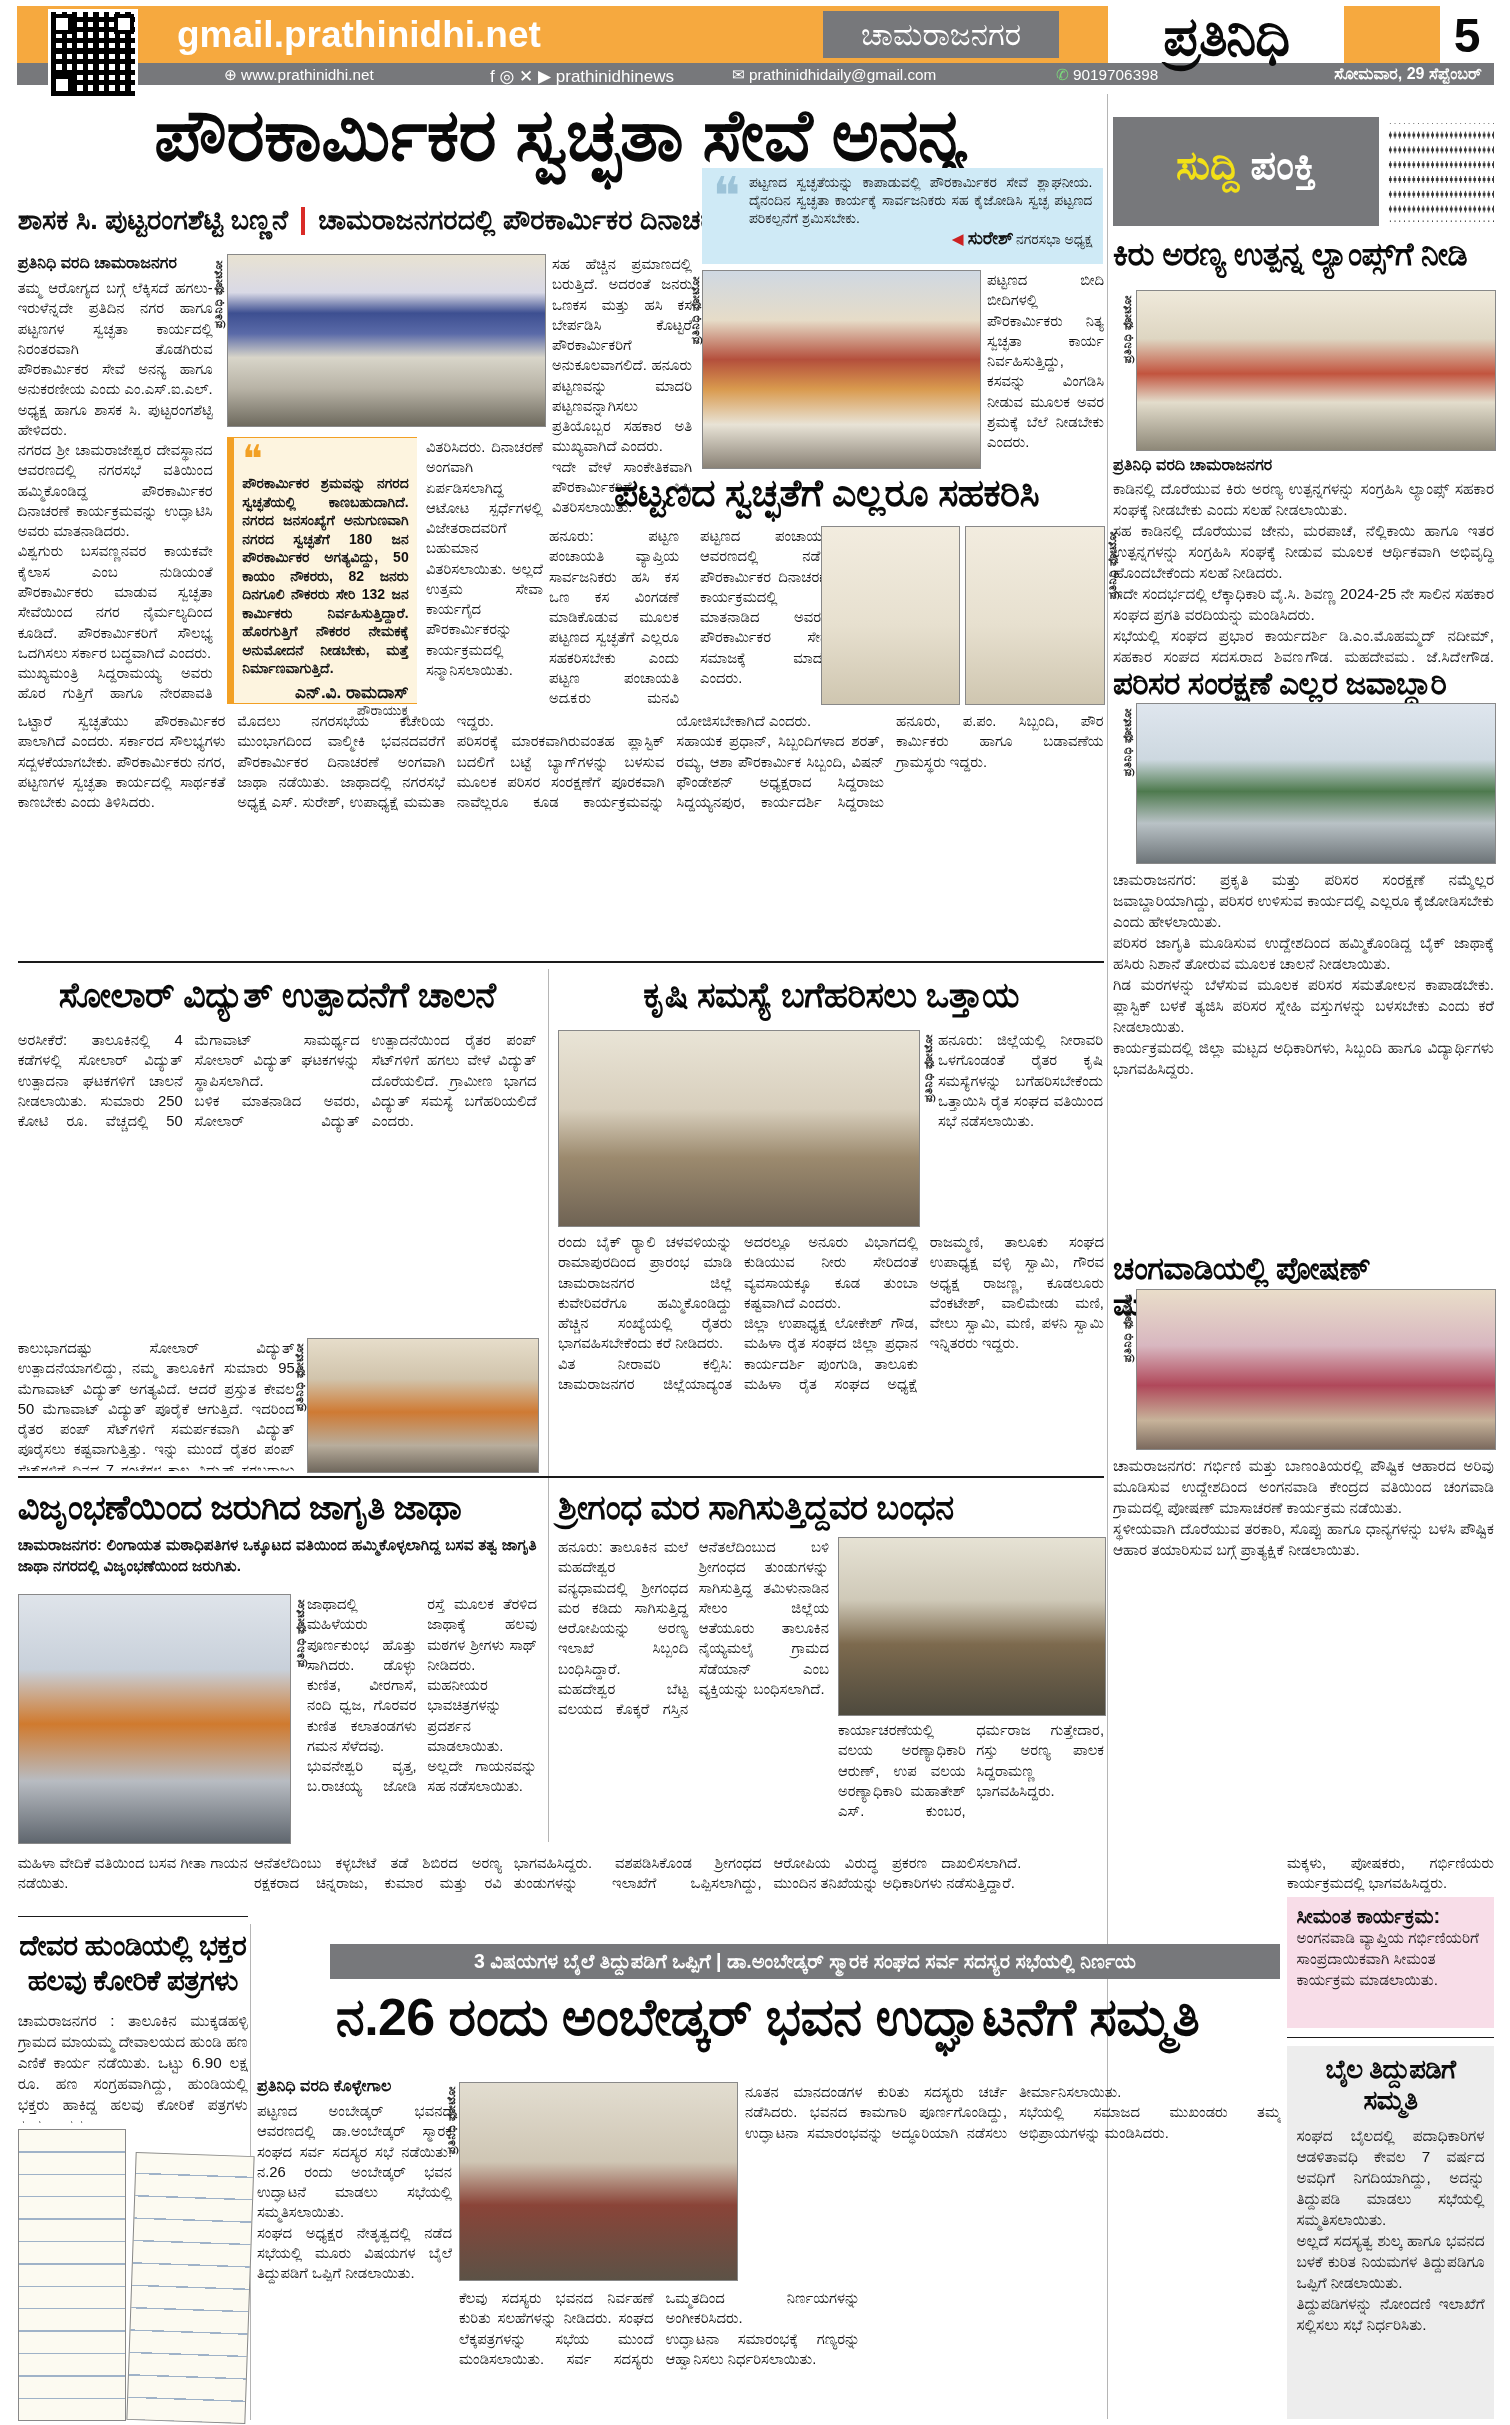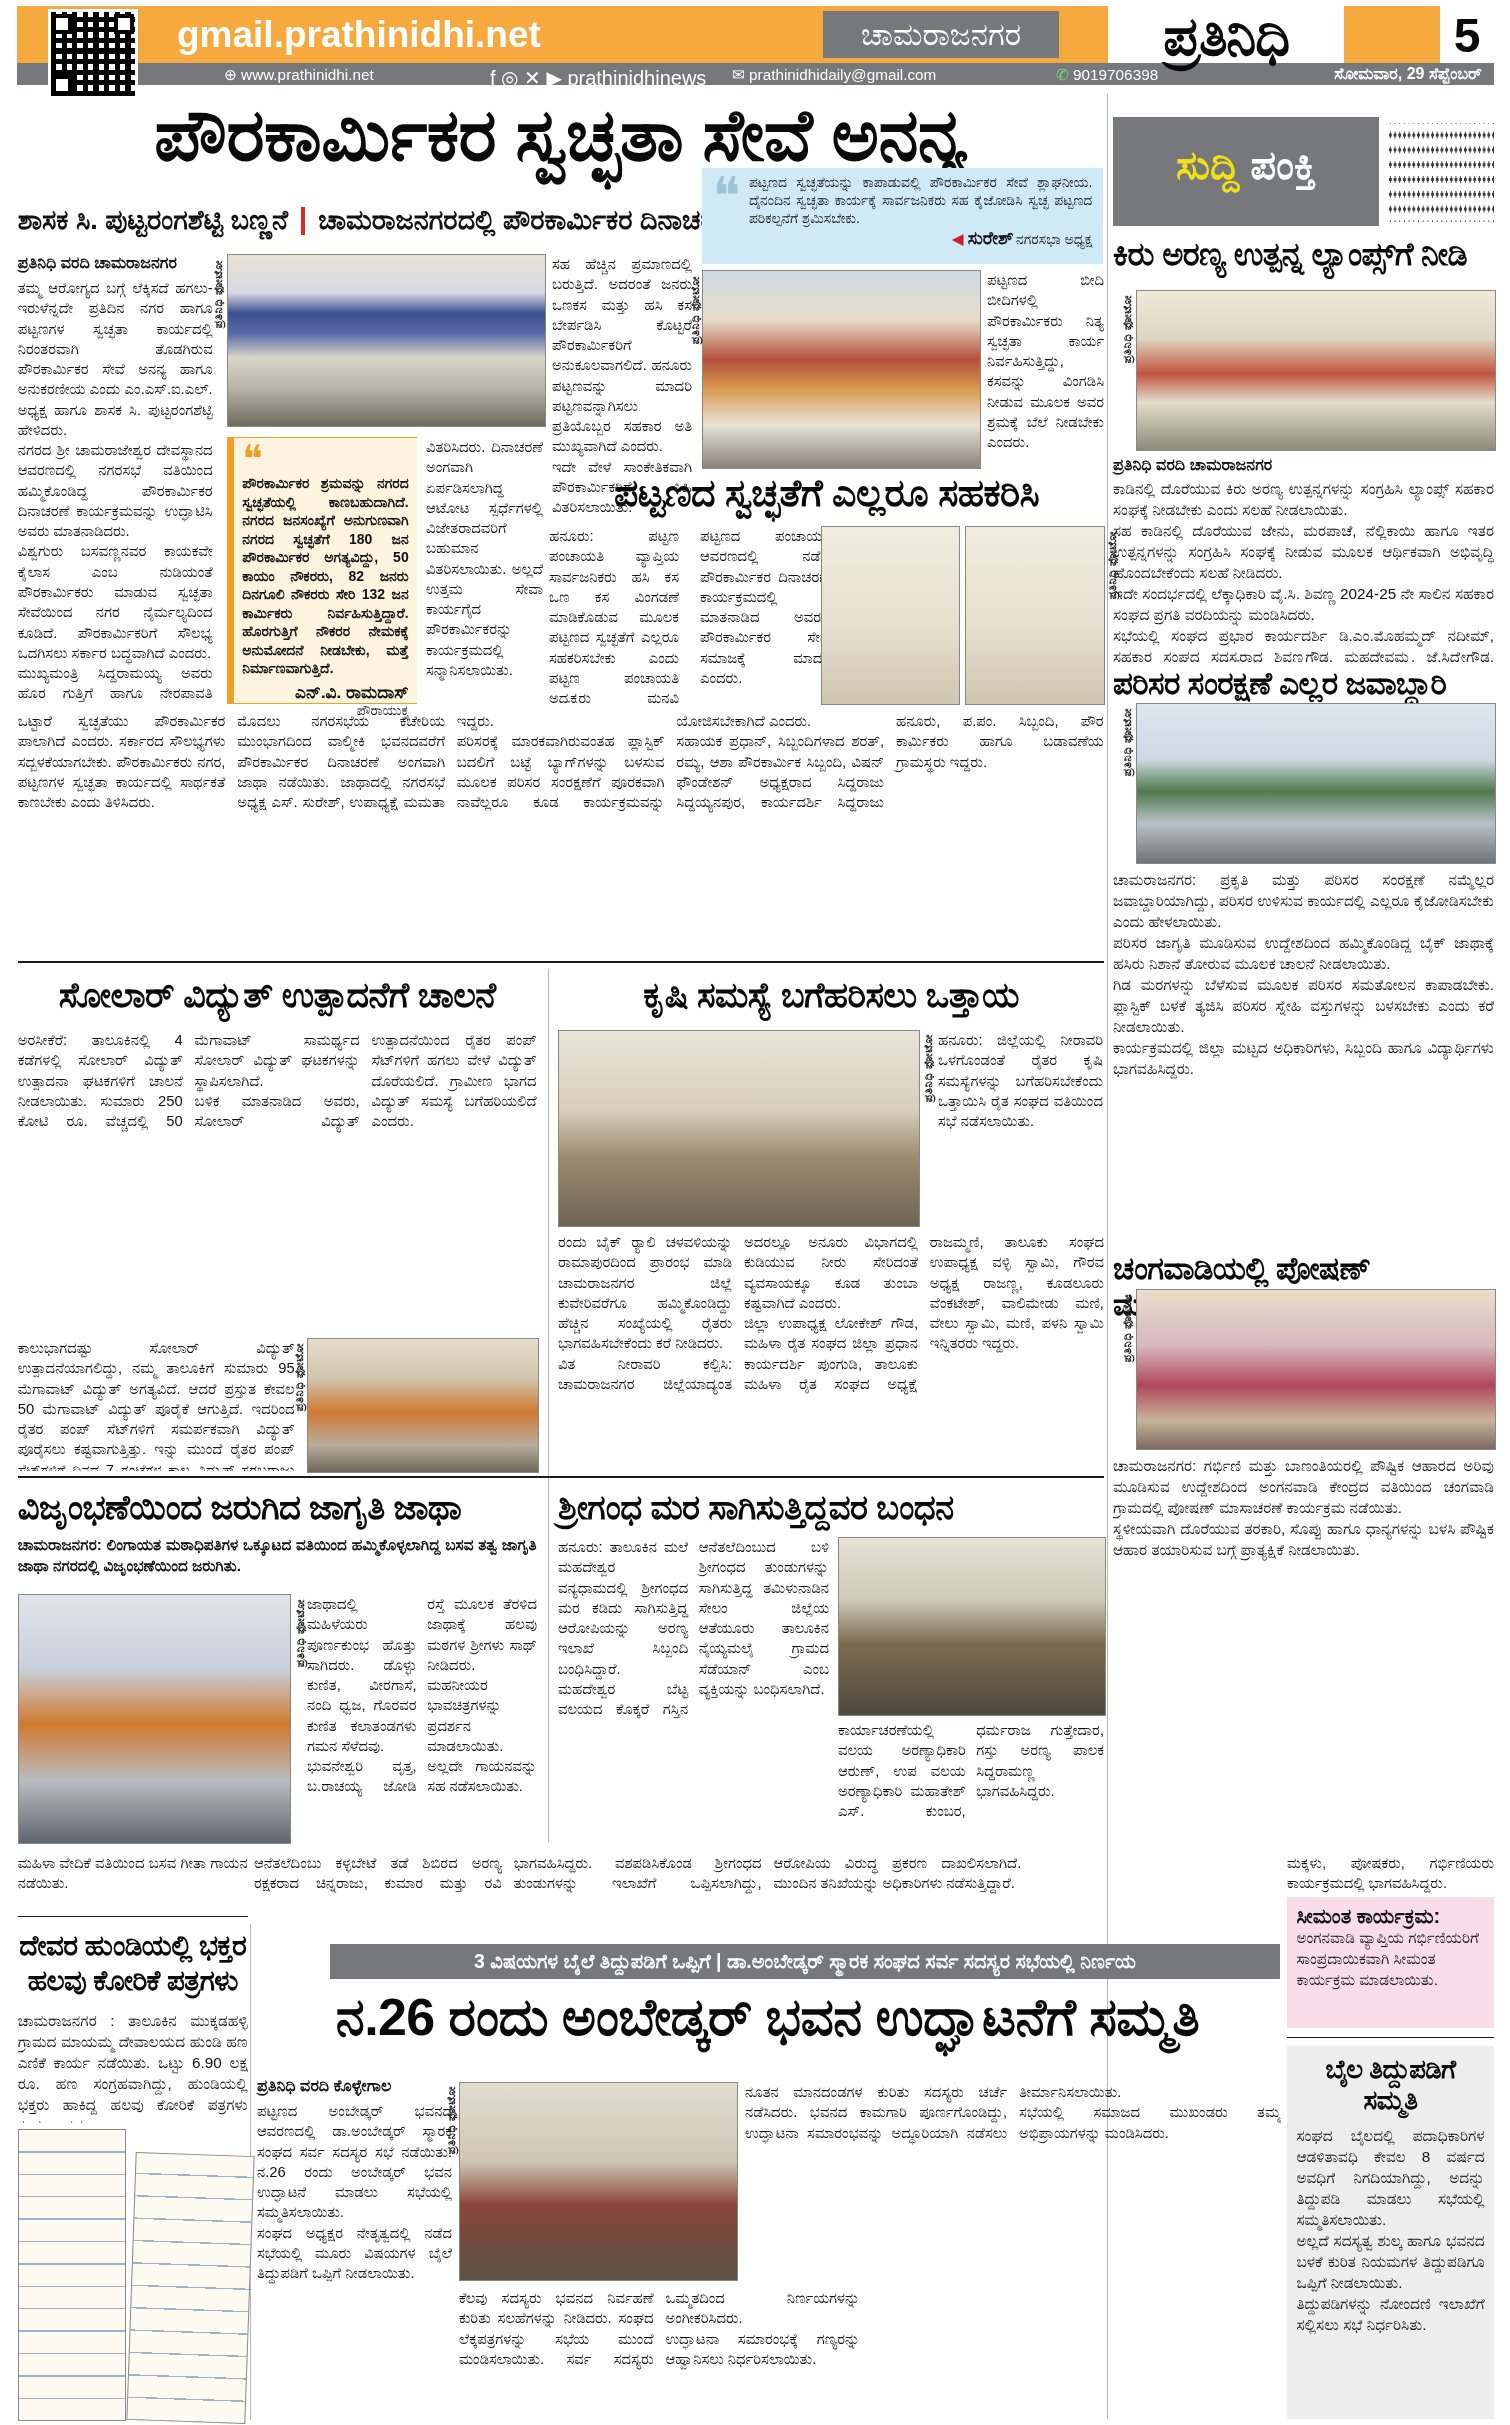--- a/index.html
+++ b/index.html
@@ -53,21 +53,21 @@
   <div class="abs b" style="left:177px;top:14px;font-size:37px;color:#fff;">gmail.prathinidhi.net</div>
 
   <div class="abs grayband ctr" style="left:823px;top:10.6px;width:236px;height:47px;line-height:47px;color:#fff;font-weight:normal;font-size:31px;">ಚಾಮರಾಜನಗರ</div>
   <div class="abs ctr" style="left:1108px;top:4.7px;width:236px;font-size:54px;font-weight:900;color:#0a0a0a;letter-spacing:-1.2px;">ಪ್ರತಿನಿಧಿ</div>
   <div class="abs ctr b" style="left:1440px;top:8.3px;width:54px;font-size:48px;color:#0a0a0a;">5</div>
   <div class="abs ctr b" style="left:1322px;top:65px;width:172px;font-size:16px;color:#fff;">ಸೋಮವಾರ, 29 ಸೆಪ್ಟೆಂಬರ್ 2025</div>
 
   <div class="abs" style="left:224px;top:66px;color:#fff;font-size:15.3px;">
     <span>⊕ </span><span>www.prathinidhi.net</span>
   </div>
-  <div class="abs" style="left:490px;top:66px;color:#fff;font-size:20px;">
+  <div class="abs" style="left:490px;top:66px;color:#fff;font-size:17px;">
     <span>f ◎ ✕ ▶</span>
     <span>prathinidhinews</span>
   </div>
   <div class="abs" style="left:732px;top:66px;color:#fff;font-size:15.3px;">
     <span>✉ </span><span>prathinidhidaily@gmail.com</span>
   </div>
   <div class="abs" style="left:1056px;top:66px;color:#fff;font-size:15.3px;">
     <span style="color:#7bd97b;">✆ </span><span>9019706398</span>
   </div>
 
@@ -216,19 +216,19 @@
   <div class="photo ph-portrait" style="left:459px;top:2082px;width:277px;height:197px;"></div>
   <div class="vcred" style="left:445px;top:2086px;">ಪ್ರತಿನಿಧಿ ಫೋಟೋ</div>
   <div class="abs body-txt" style="left:459px;top:2288px;width:401px;height:131px;column-count:2;column-gap:11.8px;">ಕೆಲವು ಸದಸ್ಯರು ಭವನದ ನಿರ್ವಹಣೆ ಕುರಿತು ಸಲಹೆಗಳನ್ನು ನೀಡಿದರು. ಸಂಘದ ಲೆಕ್ಕಪತ್ರಗಳನ್ನು ಸಭೆಯ ಮುಂದೆ ಮಂಡಿಸಲಾಯಿತು. ಸರ್ವ ಸದಸ್ಯರು ಒಮ್ಮತದಿಂದ ನಿರ್ಣಯಗಳನ್ನು ಅಂಗೀಕರಿಸಿದರು.
 ಉದ್ಘಾಟನಾ ಸಮಾರಂಭಕ್ಕೆ ಗಣ್ಯರನ್ನು ಆಹ್ವಾನಿಸಲು ನಿರ್ಧರಿಸಲಾಯಿತು.</div>
   <div class="abs body-txt" style="left:745px;top:2082px;width:536px;height:197px;column-count:2;column-gap:11.8px;">ನೂತನ ಮಾನದಂಡಗಳ ಕುರಿತು ಸದಸ್ಯರು ಚರ್ಚೆ ನಡೆಸಿದರು. ಭವನದ ಕಾಮಗಾರಿ ಪೂರ್ಣಗೊಂಡಿದ್ದು, ಉದ್ಘಾಟನಾ ಸಮಾರಂಭವನ್ನು ಅದ್ಧೂರಿಯಾಗಿ ನಡೆಸಲು ತೀರ್ಮಾನಿಸಲಾಯಿತು.
 ಸಭೆಯಲ್ಲಿ ಸಮಾಜದ ಮುಖಂಡರು ತಮ್ಮ ಅಭಿಪ್ರಾಯಗಳನ್ನು ಮಂಡಿಸಿದರು.</div>
 
   <div class="abs secrule" style="left:1287px;top:2037px;width:207px;height:1.2px;"></div>
   <div class="abs" style="left:1287px;top:2046px;width:207px;height:373px;background:#ededed;padding:8.3px 9.4px;box-sizing:border-box;">
     <div class="headline ctr" style="font-size:26px;line-height:1.2;">ಬೈಲ ತಿದ್ದುಪಡಿಗೆ ಸಮ್ಮತಿ</div>
-    <div class="body-txt" style="margin-top:9.4px;font-size:15.3px;">ಸಂಘದ ಬೈಲದಲ್ಲಿ ಪದಾಧಿಕಾರಿಗಳ ಆಡಳಿತಾವಧಿ ಕೇವಲ 8 ವರ್ಷದ ಅವಧಿಗೆ ನಿಗದಿಯಾಗಿದ್ದು, ಅದನ್ನು ತಿದ್ದುಪಡಿ ಮಾಡಲು ಸಭೆಯಲ್ಲಿ ಸಮ್ಮತಿಸಲಾಯಿತು.
+    <div class="body-txt" style="margin-top:9.4px;font-size:15.3px;">ಸಂಘದ ಬೈಲದಲ್ಲಿ ಪದಾಧಿಕಾರಿಗಳ ಆಡಳಿತಾವಧಿ ಕೇವಲ 7 ವರ್ಷದ ಅವಧಿಗೆ ನಿಗದಿಯಾಗಿದ್ದು, ಅದನ್ನು ತಿದ್ದುಪಡಿ ಮಾಡಲು ಸಭೆಯಲ್ಲಿ ಸಮ್ಮತಿಸಲಾಯಿತು.
 ಅಲ್ಲದೆ ಸದಸ್ಯತ್ವ ಶುಲ್ಕ ಹಾಗೂ ಭವನದ ಬಳಕೆ ಕುರಿತ ನಿಯಮಗಳ ತಿದ್ದುಪಡಿಗೂ ಒಪ್ಪಿಗೆ ನೀಡಲಾಯಿತು.
 ತಿದ್ದುಪಡಿಗಳನ್ನು ನೋಂದಣಿ ಇಲಾಖೆಗೆ ಸಲ್ಲಿಸಲು ಸಭೆ ನಿರ್ಧರಿಸಿತು.</div>
   </div>
 
 </div>
 
 
 </body></html>

